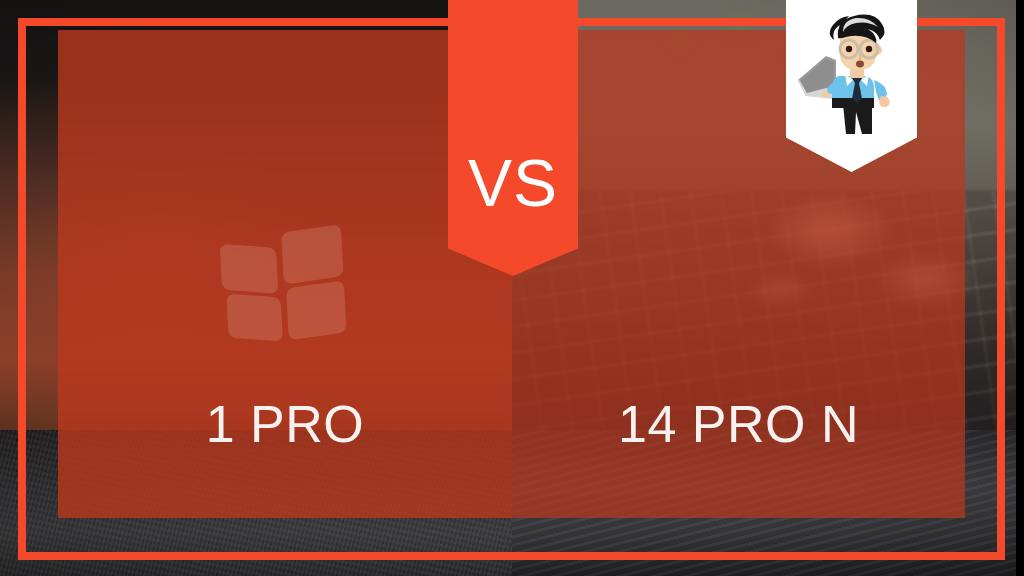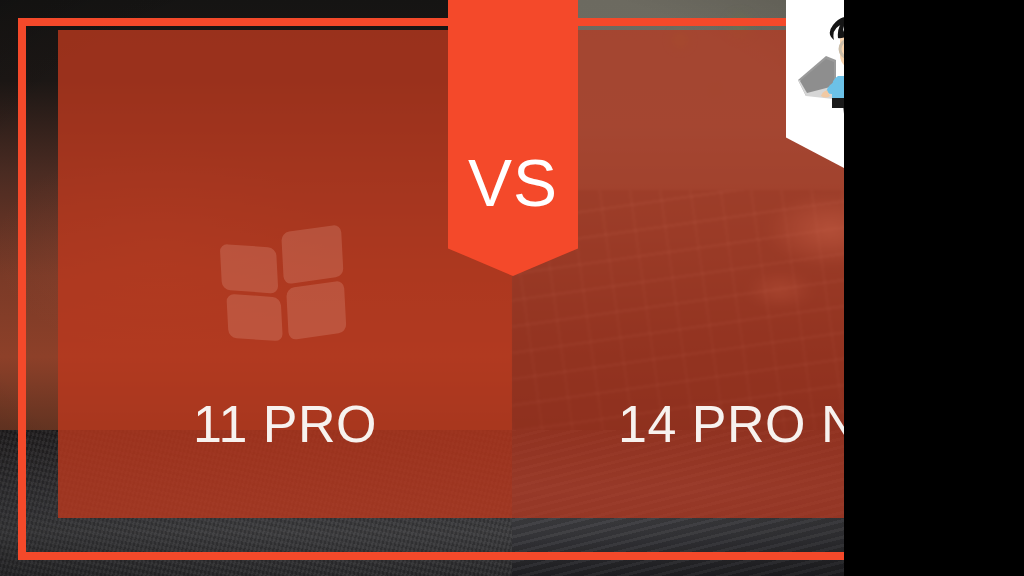--- a/index.html
+++ b/index.html
@@ -2,21 +2,21 @@
 <html><head>
 <meta charset="utf-8">
 <style>
   html, body {
     margin: 0;
     padding: 0;
     background: #000;
   }
   #stage {
     position: relative;
-    width: 844px;
+    width: 1016px;
     height: 576px;
     overflow: hidden;
     background: #141414;
     font-family: "Liberation Sans", sans-serif;
   }
 
   
   .bg {
     position: absolute;
     inset: 0;
@@ -192,21 +192,21 @@
     </div>
   </div>
   <div class="panel panel-right"></div>
 
   <div class="frame"></div>
 
   <div class="vs-ribbon">
     <div class="vs-text">VS</div>
   </div>
 
-  <div class="label label-left">11 PRO</div>
+  <div class="label label-left">1 PRO</div>
   <div class="label label-right">14 PRO N</div>
 
   <div class="logo-banner">
     <svg class="logo-art" viewBox="0 0 131 130">
 
       <g>
         <polygon points="12,72 40,48 50,52 50,80 20,88" fill="#9a9a9a"></polygon>
         <polygon points="12,72 20,88 56,92 50,80" fill="#d6d6d6"></polygon>
         <polygon points="14,73 40,51 48,54 48,78 21,85" fill="#8e8e8e"></polygon>
       </g>

